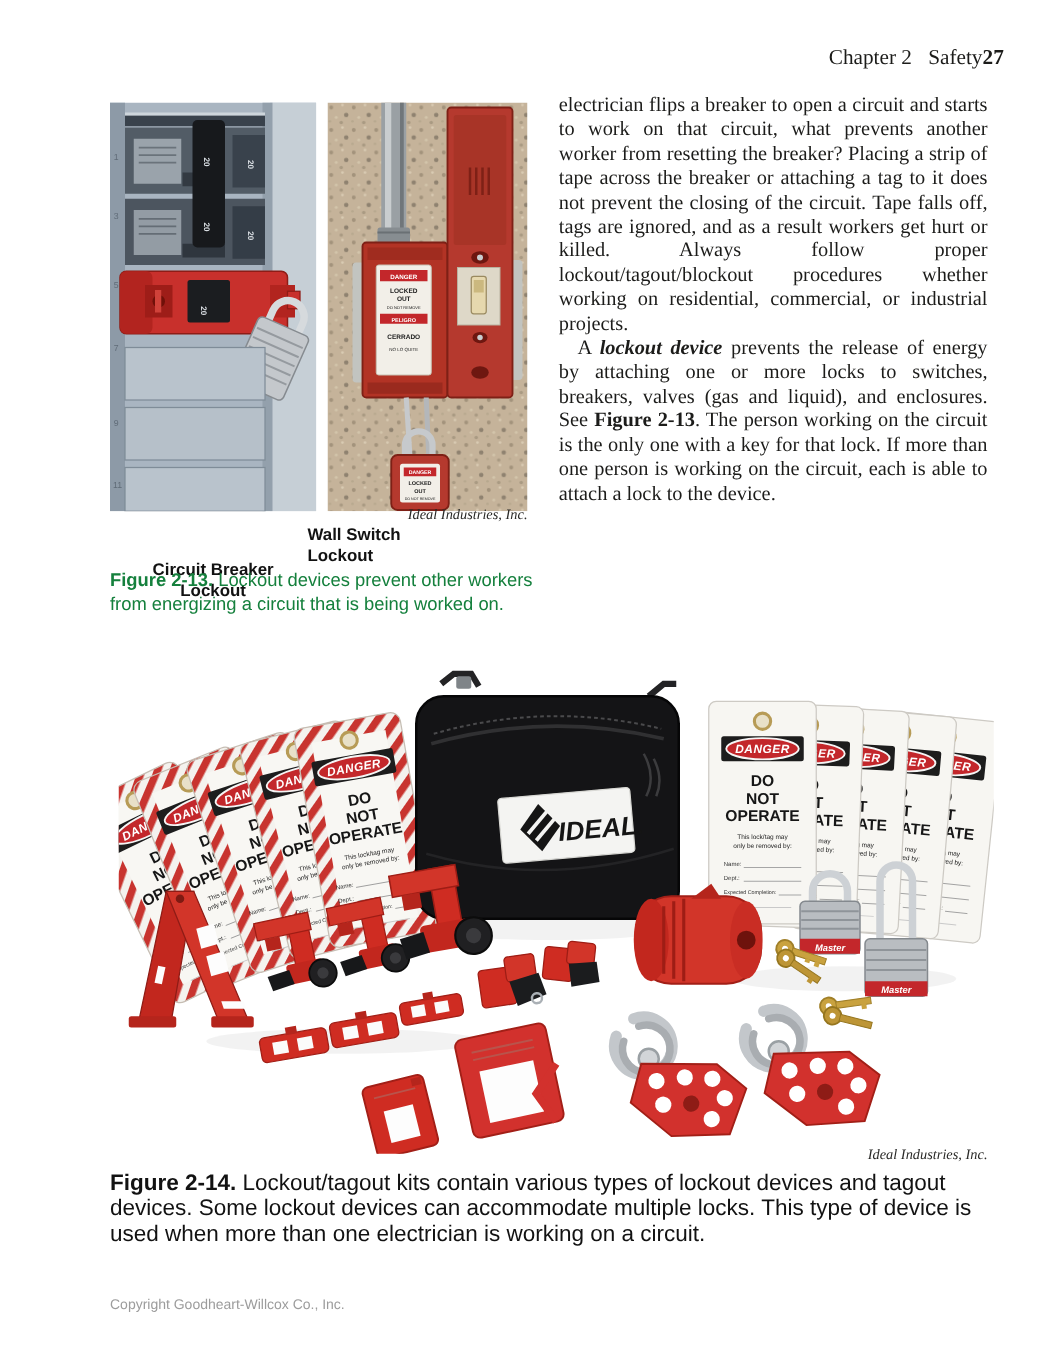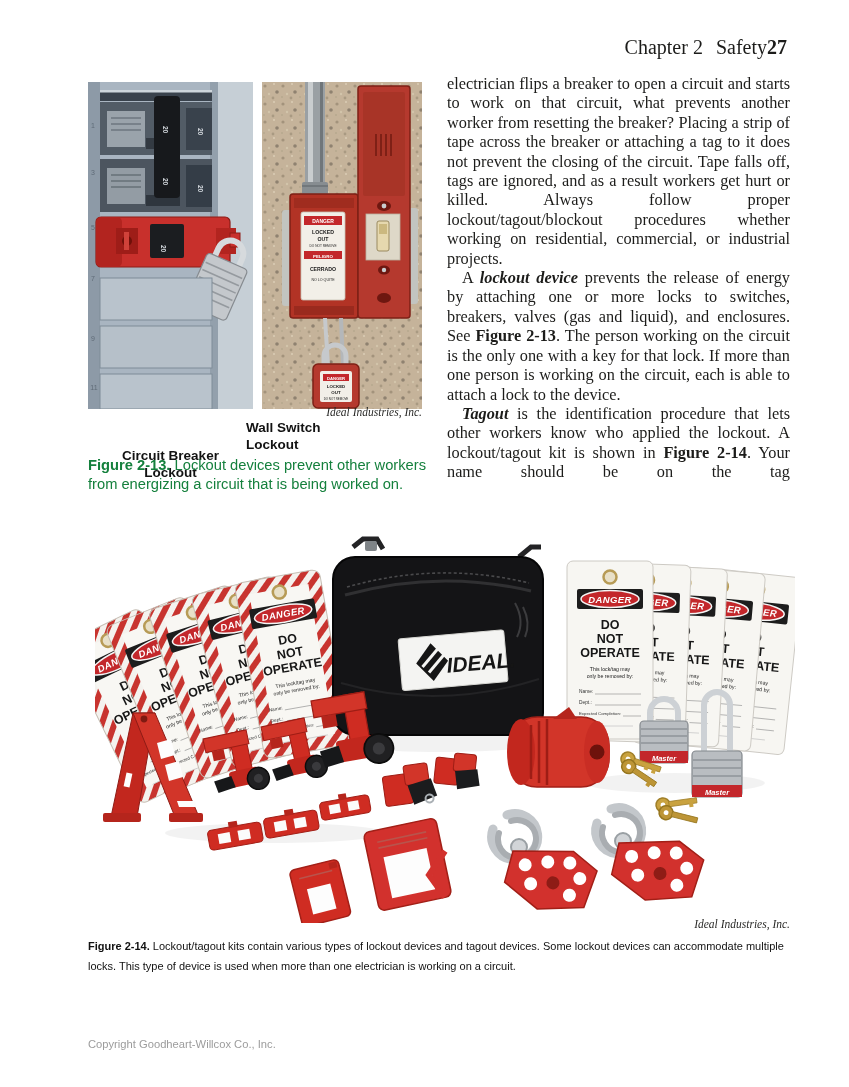--- a/index.html
+++ b/index.html
@@ -1,20 +1,20 @@
 <!DOCTYPE html>
 <html><head>
 <meta charset="utf-8">
 <style>
   html,body{margin:0;padding:0;background:#ffffff;}
   .page{position:relative;width:849px;height:1087px;background:#fff;overflow:hidden;
         font-family:"Liberation Serif",serif;color:#1c1c1a;}
 
   
-  .runhead{position:absolute;top:36px;left:455px;width:343px;font-size:20px;
+  .runhead{position:absolute;top:36px;left:471px;width:343px;font-size:17px;
            display:flex;align-items:center;}
   .runhead .chap{margin-left:auto;}
   .runhead .sect{margin-left:13px;}
   .runhead .pno{font-weight:bold;margin-right:11px;}
 
   
   .photo1{position:absolute;left:88px;top:82px;width:165px;height:327px;}
   .photo2{position:absolute;left:262px;top:82px;width:160px;height:327px;}
   .credit1{position:absolute;left:88px;top:406px;width:334px;text-align:right;
            font-style:italic;font-size:11.5px;color:#2a2a28;}
@@ -32,21 +32,21 @@
   .bodycol p.ind{text-indent:15px;}
   .bodycol .bi{font-weight:bold;font-style:italic;}
   .bodycol .b{font-weight:bold;margin-top:17px;}
   .bodycol p.last{text-align-last:justify;}
 
   
   .kitfig{position:absolute;left:95px;top:533px;width:700px;height:390px;}
   .credit2{position:absolute;left:447px;top:918px;width:343px;text-align:right;
            font-style:italic;font-size:11.5px;color:#2a2a28;}
   .figcap14{position:absolute;left:88px;top:936px;width:704px;
-            font-family:"Liberation Sans",sans-serif;font-size:11px;line-height:20.4px;color:#121212;}
+            font-family:"Liberation Sans",sans-serif;font-size:18px;line-height:20.4px;color:#121212;}
   .copyright{position:absolute;left:88px;top:1038px;font-family:"Liberation Sans",sans-serif;
              font-size:11.2px;color:#9c9c9c;}
 
   
   .tgDanger{font:italic bold 9.5px "Liberation Sans",sans-serif;fill:#fff;letter-spacing:.4px;}
   .tgBig{font:bold 12.5px "Liberation Sans",sans-serif;fill:#161616;}
   .tgSm{font:5.2px "Liberation Sans",sans-serif;fill:#222;}
   .tgLbl{font:4.8px "Liberation Sans",sans-serif;fill:#333;}
   .ampTxt{font:bold 6.5px "Liberation Sans",sans-serif;fill:#d9dee3;}
   .panelNum{font:7px "Liberation Sans",sans-serif;fill:#5f6b77;}
@@ -224,21 +224,20 @@
 
   <div class="figcap13">
     <b>Figure 2-13.</b>
     <span> </span>
     <span>Lockout devices prevent other workers from energizing a circuit that is being worked on.</span>
   </div>
 
   <div class="bodycol">
     <p>electrician flips a breaker to open a circuit and starts to work on that circuit, what prevents another worker from resetting the breaker? Placing a strip of tape across the breaker or attaching a tag to it does not prevent the closing of the circuit. Tape falls off, tags are ignored, and as a result workers get hurt or killed. Always follow proper lockout/tagout/blockout procedures whether working on residential, commercial, or industrial projects.</p>
     <p class="ind"><span>A </span><span class="bi">lockout device</span><span> prevents the release of energy by attaching one or more locks to switches, breakers, valves (gas and liquid), and enclosures. See </span><span class="b">Figure 2-13</span><span>. The person working on the circuit is the only one with a key for that lock. If more than one person is working on the circuit, each is able to attach a lock to the device.</span></p>
-    <p class="ind last"><span class="bi">Tagout</span><span> is the identification procedure that lets other workers know who applied the lockout. A lockout/tagout kit is shown in </span><span class="b">Figure 2-14</span><span>. Your name should be on the tag</span></p>
   </div>
 
   <svg class="kitfig" viewBox="0 0 700 390" xmlns="http://www.w3.org/2000/svg" xmlns:xlink="http://www.w3.org/1999/xlink">
     <defs>
       <pattern id="stripeP" width="12" height="12" patternUnits="userSpaceOnUse" patternTransform="rotate(45)">
         <rect width="12" height="12" fill="#f4f2ee"></rect>
         <rect width="6" height="12" fill="#c8342f"></rect>
       </pattern>
       <g id="tagface">
         <circle cx="43" cy="16" r="6.5" fill="#e8e0c8" stroke="#b79b56" stroke-width="2.5"></circle>

